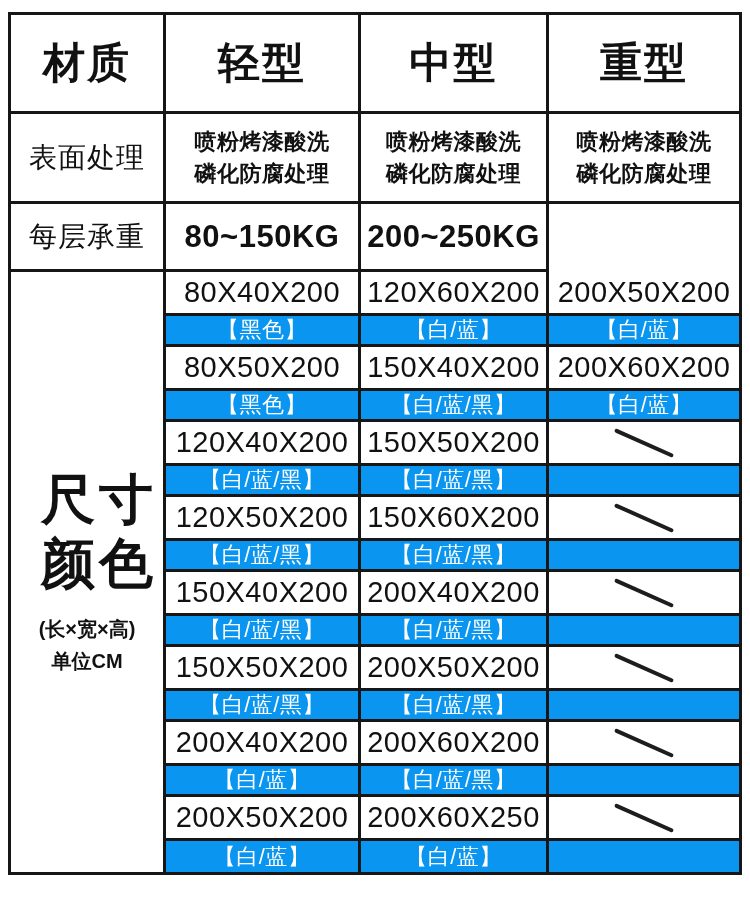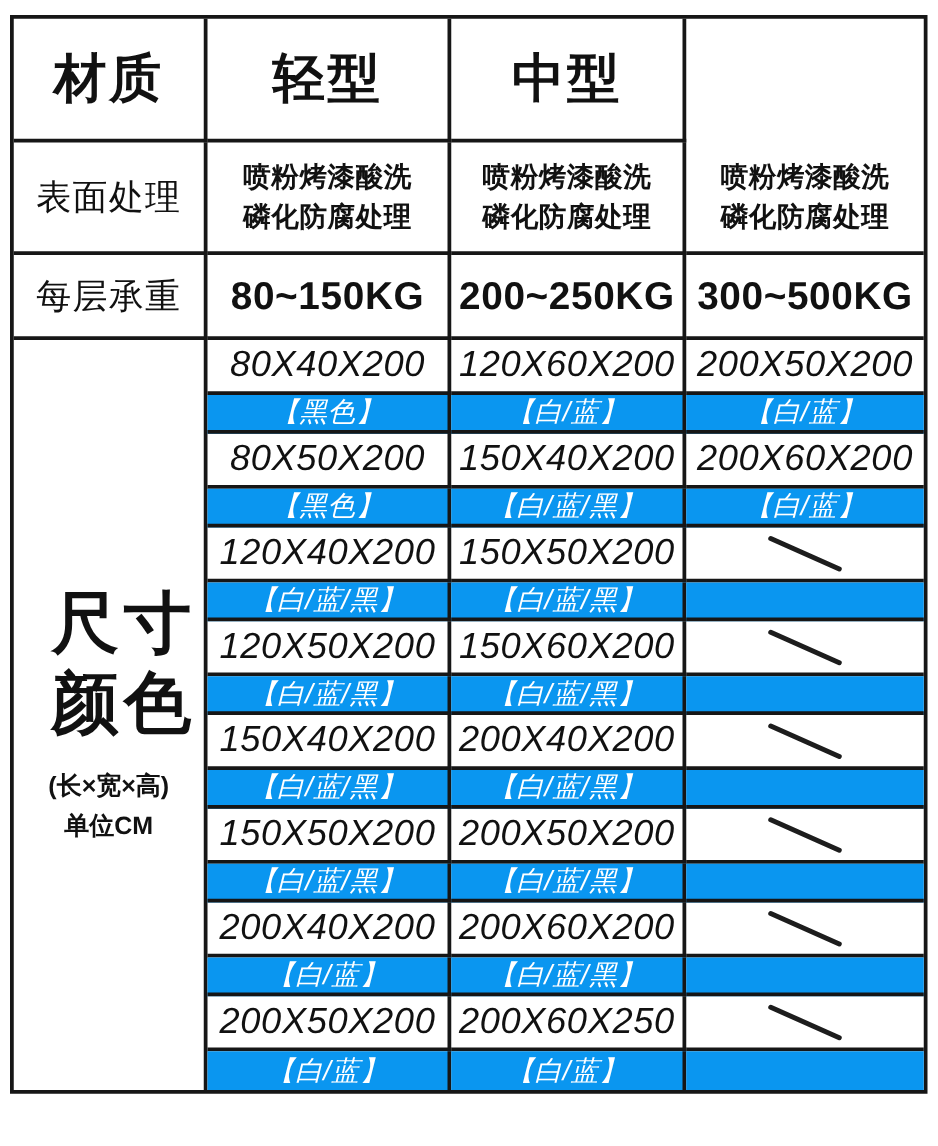--- a/index.html
+++ b/index.html
@@ -47,38 +47,38 @@
     display:flex;flex-direction:column;align-items:center;justify-content:center;
     text-align:center;
   }
   .size-label-big{font-size:54px;font-weight:bold;line-height:1.18;letter-spacing:4px;margin-left:24px;}
   .size-label-small{font-size:20px;font-weight:bold;line-height:1.5;margin-top:2px;}
   .size-label-gap{height:16px;}
   .size-grid{
     flex:1;display:grid;
     grid-template-columns:195px 188px 1fr;
     grid-template-rows:repeat(8,44px 31px);
-    font-style:italic;
   }
   .size-cell{font-size:29px;font-weight:400;letter-spacing:0.5px;}
   .color-cell{background:var(--blue);color:var(--white);font-size:22px;letter-spacing:0.5px;}
   .slash{
     display:block;width:64px;height:4px;background:#1d1d1d;border-radius:2px;
     transform:rotate(24deg);
   }
 </style>
 </head>
 <body>
 
 <div class="spec-table">
 
   <div class="row r-header">
     <div class="cell header-cell">材质</div>
     <div class="cell header-cell">轻型</div>
     <div class="cell header-cell">中型</div>
+    <div class="cell header-cell last">重型</div>
   </div>
 
   <div class="row r-surface">
     <div class="cell label-cell">表面处理</div>
     <div class="cell surface-cell">
       <div>喷粉烤漆酸洗</div>
       <div>磷化防腐处理</div>
     </div>
     <div class="cell surface-cell">
       <div>喷粉烤漆酸洗</div>
@@ -87,21 +87,20 @@
     <div class="cell surface-cell last">
       <div>喷粉烤漆酸洗</div>
       <div>磷化防腐处理</div>
     </div>
   </div>
 
   <div class="row r-load">
     <div class="cell label-cell">每层承重</div>
     <div class="cell load-cell">80~150KG</div>
     <div class="cell load-cell">200~250KG</div>
-    <div class="cell load-cell last">300~500KG</div>
   </div>
 
   <div class="size-section">
     <div class="size-label-cell">
       <div class="size-label-big">尺寸</div>
       <div class="size-label-big">颜色</div>
       <div class="size-label-gap"></div>
       <div class="size-label-small">(长×宽×高)</div>
       <div class="size-label-small">单位CM</div>
     </div>

